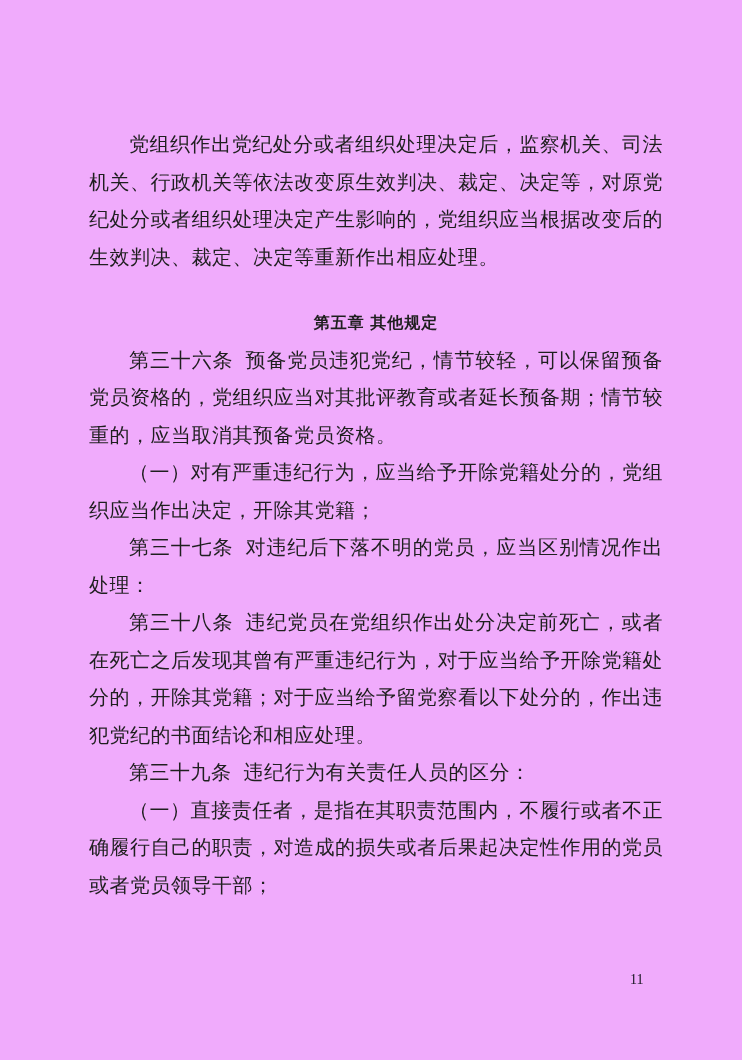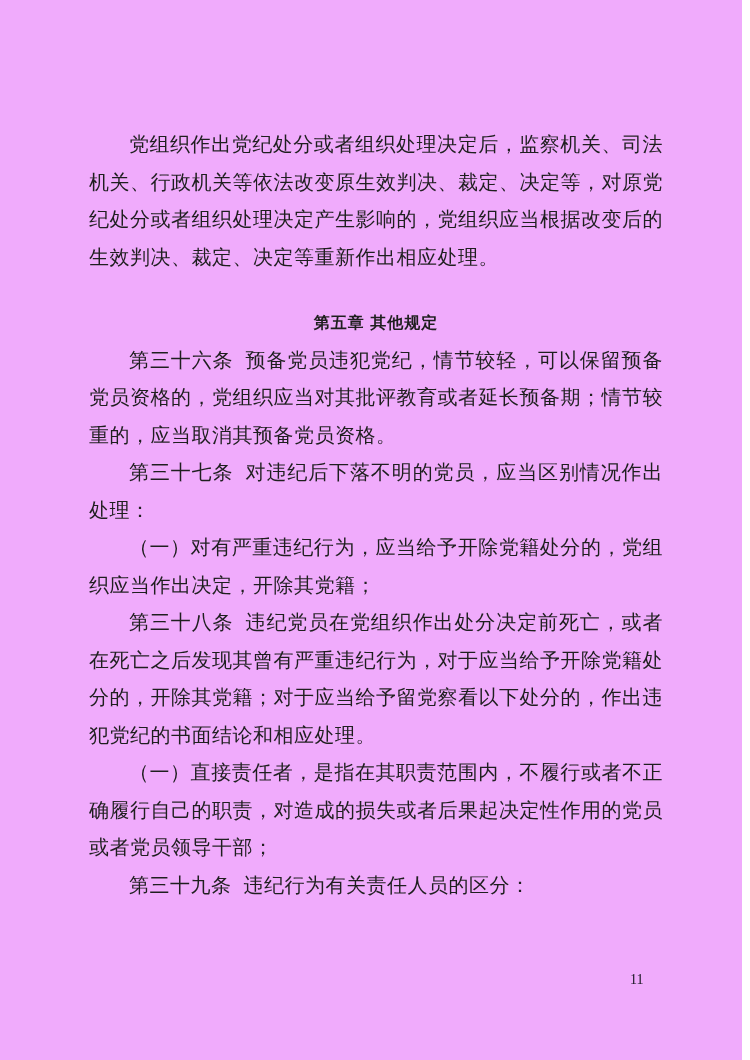--- a/index.html
+++ b/index.html
@@ -62,33 +62,33 @@
   <div class="content">
 
     <p class="para">党组织作出党纪处分或者组织处理决定后，监察机关、司法机关、行政机关等依法改变原生效判决、裁定、决定等，对原党纪处分或者组织处理决定产生影响的，党组织应当根据改变后的生效判决、裁定、决定等重新作出相应处理。</p>
 
     <h2 class="chapter">第五章 其他规定</h2>
 
     <p class="para">
       <b class="lead">第三十六条</b><span>预备党员违犯党纪，情节较轻，可以保留预备党员资格的，党组织应当对其批评教育或者延长预备期；情节较重的，应当取消其预备党员资格。</span>
     </p>
 
+    <p class="para">（一）对有严重违纪行为，应当给予开除党籍处分的，党组织应当作出决定，开除其党籍；</p>
+
     <p class="para">
       <b class="lead">第三十七条</b><span>对违纪后下落不明的党员，应当区别情况作出处理：</span>
     </p>
-
-    <p class="para">（一）对有严重违纪行为，应当给予开除党籍处分的，党组织应当作出决定，开除其党籍；</p>
 
 
     <p class="para">
       <b class="lead">第三十八条</b><span>违纪党员在党组织作出处分决定前死亡，或者在死亡之后发现其曾有严重违纪行为，对于应当给予开除党籍处分的，开除其党籍；对于应当给予留党察看以下处分的，作出违犯党纪的书面结论和相应处理。</span>
     </p>
 
-    <p class="para">（一）直接责任者，是指在其职责范围内，不履行或者不正确履行自己的职责，对造成的损失或者后果起决定性作用的党员或者党员领导干部；</p>
-
     <p class="para">
       <b class="lead">第三十九条</b><span>违纪行为有关责任人员的区分：</span>
     </p>
+
+    <p class="para">（一）直接责任者，是指在其职责范围内，不履行或者不正确履行自己的职责，对造成的损失或者后果起决定性作用的党员或者党员领导干部；</p>
 
   </div>
 
   <div class="pageno">11</div>
 </div>
 
 </body></html>

